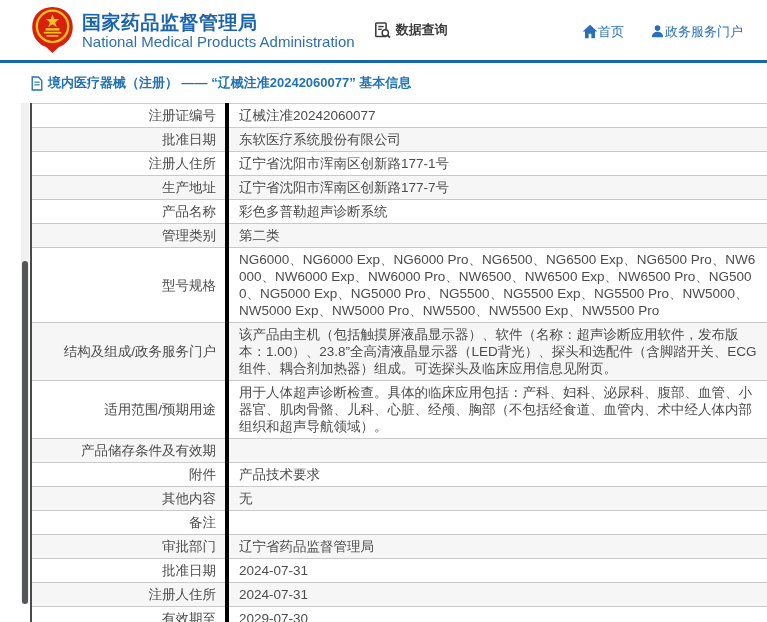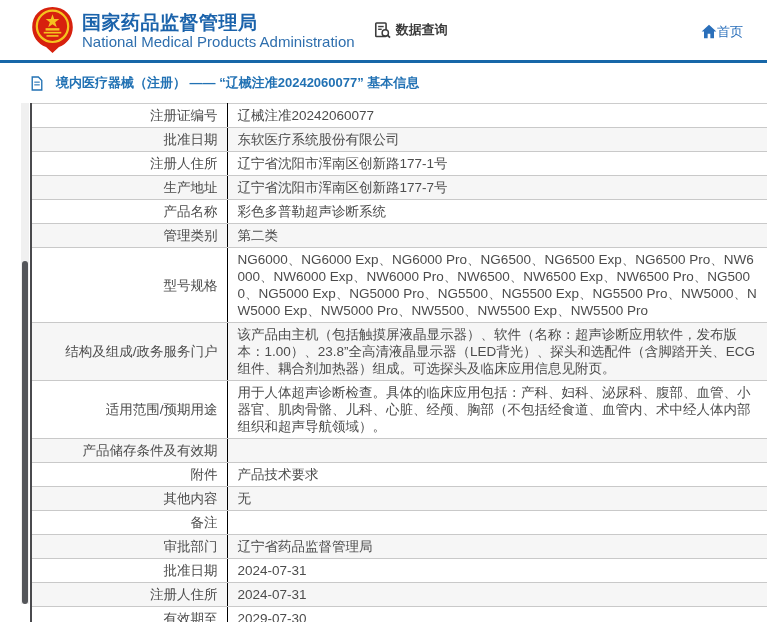--- a/index.html
+++ b/index.html
@@ -35,21 +35,21 @@
   .nav-item {
     display:flex; flex-direction:row; align-items:center; cursor:pointer;
     color:#2a6fba; font-size:13px; line-height:18px; white-space:nowrap;
   }
   .nav-item svg { margin-bottom:2px; }
 
   
   .breadcrumb {
     height:32px; display:flex; align-items:center;
     padding:12px 0 4px 30px;
-    font-size:13px; font-weight:600; color:#2272b4; white-space:nowrap;gap:8px;
+    font-size:13px; font-weight:600; color:#2272b4; white-space:nowrap;
   }
   .breadcrumb svg { margin-right:4px; flex:0 0 auto; }
 
   
   .table-wrap { position:relative; margin:8px 0 0 30px; }
   .left-scrollbar {
     position:absolute; left:-9px; top:0; width:8px; height:501px;
     background:#f0f0f0;
   }
   .left-scrollbar .thumb {
@@ -62,21 +62,21 @@
     font-size:13.5px;
   }
   table.info tr { background:#fff; }
   table.info tr.alt { background:#f6f6f6; }
   table.info th, table.info td {
     border-bottom:1px solid #c9c9c9; vertical-align:middle;
     padding:3px 10px; line-height:17px; font-weight:normal;
     color:#4c4c4c; text-align:left; word-break:break-all;
   }
   table.info th {
-    width:196px; text-align:right; border-right:1px solid #000000;
+    width:196px; text-align:right; border-right:4px solid #000000;
     white-space:nowrap; padding-right:9px;margin-top:25px;
   }
   table.info td { }
 </style>
 </head>
 <body>
 
 <div class="page">
 
   <header class="app-header">
@@ -108,20 +108,27 @@
 
     <div class="hspacer"></div>
 
     <nav class="top-nav">
       <div class="nav-item">
         <svg width="16" height="15" viewBox="0 0 24 22" aria-hidden="true">
           <path d="M12 1 L23 11 H19.5 V21 H14 V14.5 H10 V21 H4.5 V11 H1 Z" fill="#2a6fba"></path>
         </svg>
         <span>首页</span>
       </div>
+      <div class="nav-item">
+        <svg width="15" height="15" viewBox="0 0 24 24" aria-hidden="true">
+          <circle cx="12" cy="6.5" r="4.5" fill="#2a6fba"></circle>
+          <path d="M3 21 C3 14.5 8.5 12.5 12 12.5 C15.5 12.5 21 14.5 21 21 Z" fill="#2a6fba"></path>
+        </svg>
+        <span>政务服务门户</span>
+      </div>
     </nav>
   </header>
 
   <div class="breadcrumb">
     <svg width="14" height="15" viewBox="0 0 20 22" aria-hidden="true">
       <path d="M3 1.5 H12 L17 6.5 V20.5 H3 Z" fill="none" stroke="#2272b4" stroke-width="2"></path>
       <line x1="6" y1="9" x2="14" y2="9" stroke="#2272b4" stroke-width="1.6"></line>
       <line x1="6" y1="13" x2="14" y2="13" stroke="#2272b4" stroke-width="1.6"></line>
     </svg>
     <span>境内医疗器械（注册） —— “辽械注准20242060077” 基本信息</span>

